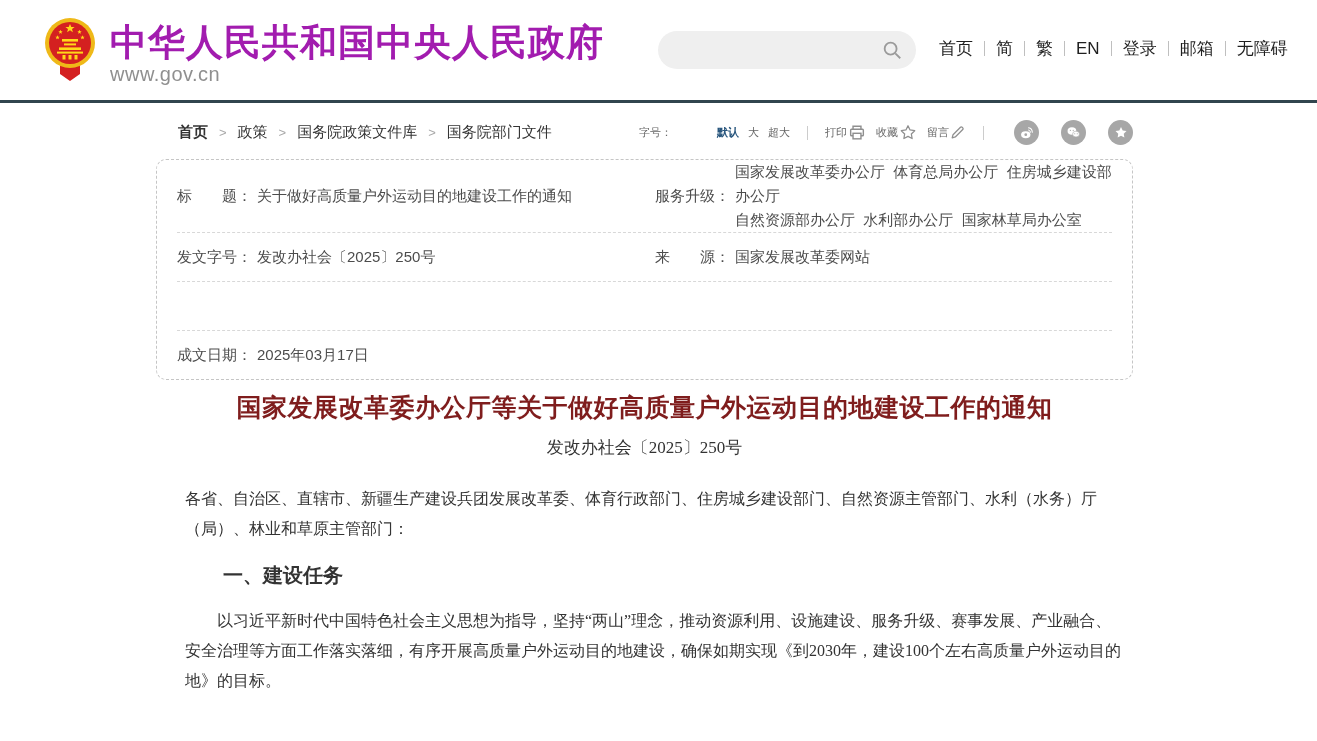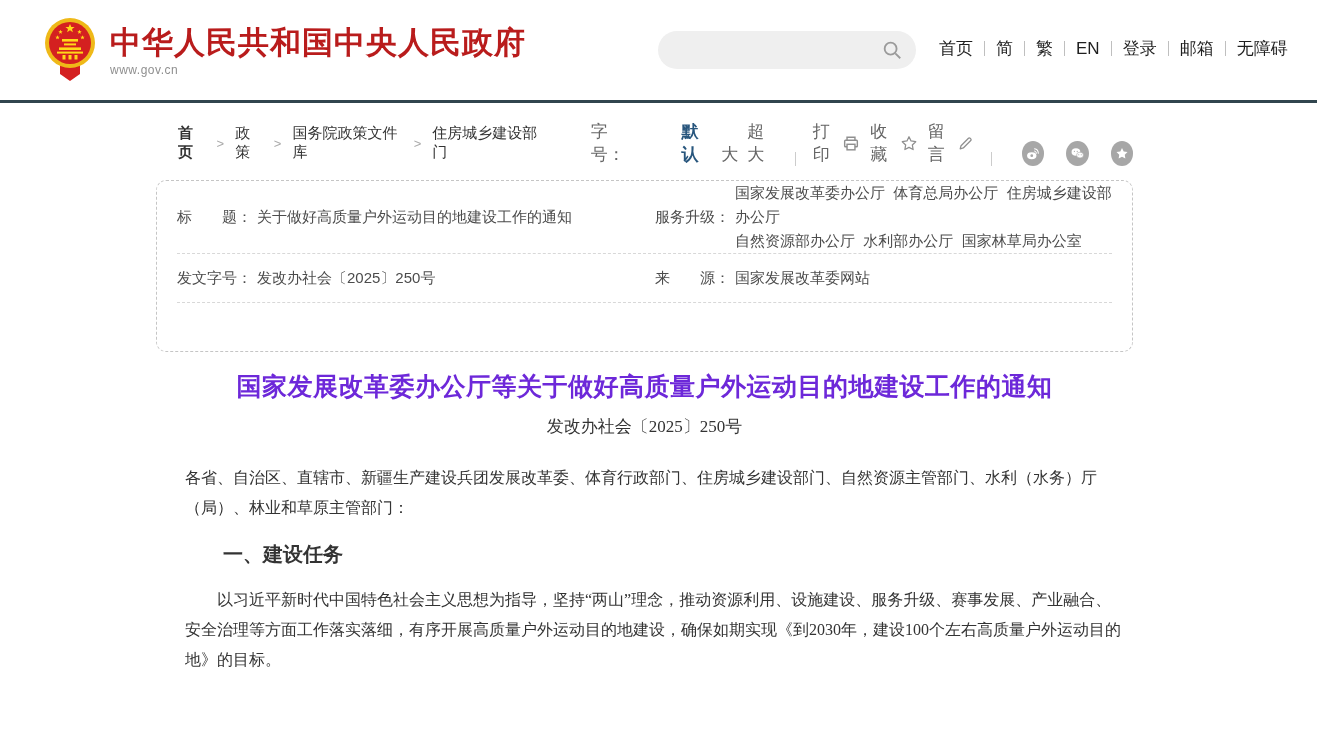--- a/index.html
+++ b/index.html
@@ -7,60 +7,60 @@
   body {
     width:1317px; height:741px; overflow:hidden; position:relative;
     font-family:"Liberation Sans", sans-serif; color:#333;
   }
   a { text-decoration:none; color:inherit; cursor:pointer; }
 
   
   .site-header { position:relative; height:103px; background:#fff; border-bottom:3px solid #31454e; }
   .logo { position:absolute; left:44px; top:17px; display:flex; align-items:flex-start; gap:14px; }
   .logo-text { display:flex; flex-direction:column; padding-top:9px; }
-  .site-title { color:#b91c1c; font-size:31px; font-weight:bold; letter-spacing:1px; line-height:34px; }
-  .site-url { color:#8f8f8f; font-size:12px; margin-top:3px; letter-spacing:.5px; }
+  .site-title { color:#a21caf; font-size:37px; font-weight:bold; letter-spacing:1px; line-height:34px; }
+  .site-url { color:#8f8f8f; font-size:20px; margin-top:3px; letter-spacing:.5px; }
 
   .search { position:absolute; left:658px; top:31px; width:258px; height:38px; background:#efefef; border-radius:19px; }
   .search input { position:absolute; left:18px; top:0; width:200px; height:38px; border:none; background:transparent; outline:none; font-size:15px; color:#333; font-family:"Liberation Sans",sans-serif; }
   .search-icon { position:absolute; right:13px; top:8px; line-height:0; }
 
   .header-nav { position:absolute; left:928px; top:37px; display:flex; align-items:center; font-size:17px; color:#1f1f1f; }
   .header-nav a { padding:0 11px; white-space:nowrap; }
   .vsep { width:1px; height:15px; background:#bfbfbf; }
 
   
   .crumb-row { margin:17px 0 0 156px; width:977px; display:flex; justify-content:space-between; align-items:center; }
   .breadcrumb { display:flex; align-items:center; gap:11px; font-size:15px; padding-left:22px; color:#333; }
   .crumb-home { font-weight:bold; }
   .csep { color:#a9a9a9; font-size:13px; }
   .csep::after { content:">"; }
 
-  .toolbar { display:flex; align-items:flex-end; gap:9px; font-size:17px; color:#666;margin-left:48px; }
+  .toolbar { display:flex; align-items:center; gap:9px; font-size:11px; color:#666;margin-left:48px; }
   .fs-opt { color:#666; }
   .fs-default { color:#28567d; font-weight:bold;padding-left:36px; }
   .tsep { width:1px; height:14px; background:#ccc; margin:0 8px; }
   .tb-btn { display:flex; align-items:center; color:#666; }
   .tb-btn svg { display:block; }
   .soc { width:25px; height:25px; border-radius:50%; background:#a7a7a7; display:flex; align-items:center; justify-content:center; margin-left:13px; }
   .soc svg { display:block; }
 
   
   .meta-box { margin:14px 0 0 156px; width:977px; border:1px dashed #c5c5c5; border-radius:10px; font-size:15px; color:#4c4c4c; background:#fff; }
   .meta-row { display:flex; align-items:center; min-height:49px; margin:0 20px; border-top:1px dashed #d8d8d8; }
   .meta-row.first { border-top:none; min-height:71px; }
   .meta-cell { display:flex; align-items:center; }
   .meta-cell.c1 { flex:0 0 478px; padding-right:20px; }
   .meta-cell.c2 { flex:1; }
   .m-label { white-space:nowrap; margin-right:5px; flex:none; align-self:center;text-align:right; }
   .m-value { line-height:22px; }
   .m-value.pre { white-space:pre-wrap; line-height:24px; }
 
   
-  .doc-title { margin:19px 0 0 156px; width:977px; text-align:center; font-family:"Liberation Serif",serif; font-weight:bold; font-size:25px; color:#6d28d9; letter-spacing:.5px; line-height:32px; }
+  .doc-title { margin:12px 0 0 156px; width:977px; text-align:center; font-family:"Liberation Serif",serif; font-weight:bold; font-size:25px; color:#7f1d1d; letter-spacing:.5px; line-height:32px; }
   .doc-no { margin:12px 0 0 156px; width:977px; text-align:center; font-family:"Liberation Serif",serif; font-size:17px; color:#333; }
   .body-text { width:936px; margin:25px 0 0 185px; font-family:"Liberation Serif",serif; font-size:16px; line-height:30px; color:#333; }
   .body-text p { margin:16px 0 14px; text-indent:2em; }
   .body-text p.no-indent { text-indent:0; }
   .body-text h2 { font-size:20px; font-weight:bold; text-indent:1.9em; margin:16px 0 13px; }
 </style>
 </head>
 <body>
 
 <header class="site-header">
@@ -120,21 +120,21 @@
 </header>
 
 <div class="crumb-row">
   <div class="breadcrumb">
     <a class="crumb-home">首页</a>
     <span class="csep"></span>
     <a>政策</a>
     <span class="csep"></span>
     <a>国务院政策文件库</a>
     <span class="csep"></span>
-    <a>住房城乡建设部门</a>
+    <a>国务院部门文件</a>
   </div>
 
   <div class="toolbar">
     <span>字号：</span>
     <a class="fs-opt fs-default">默认</a>
     <a class="fs-opt">大</a>
     <a class="fs-opt">超大</a>
     <span class="tsep"></span>
     <a class="tb-btn">
       <span>打印</span>
@@ -206,20 +206,26 @@
       <span class="m-label">发文字号：</span>
       <span class="m-value">发改办社会〔2025〕250号</span>
     </div>
     <div class="meta-cell c2">
       <span class="m-label">来　　源：</span>
       <span class="m-value">国家发展改革委网站</span>
     </div>
   </div>
   <div class="meta-row">
   </div>
+  <div class="meta-row">
+    <div class="meta-cell c1">
+      <span class="m-label">成文日期：</span>
+      <span class="m-value">2025年03月17日</span>
+    </div>
+  </div>
 </section>
 
 <article>
   <h1 class="doc-title">国家发展改革委办公厅等关于做好高质量户外运动目的地建设工作的通知</h1>
   <div class="doc-no">发改办社会〔2025〕250号</div>
   <div class="body-text">
     <p class="no-indent">各省、自治区、直辖市、新疆生产建设兵团发展改革委、体育行政部门、住房城乡建设部门、自然资源主管部门、水利（水务）厅（局）、林业和草原主管部门：</p>
     <h2>一、建设任务</h2>
     <p>以习近平新时代中国特色社会主义思想为指导，坚持“两山”理念，推动资源利用、设施建设、服务升级、赛事发展、产业融合、安全治理等方面工作落实落细，有序开展高质量户外运动目的地建设，确保如期实现《到2030年，建设100个左右高质量户外运动目的地》的目标。</p>
   </div>

